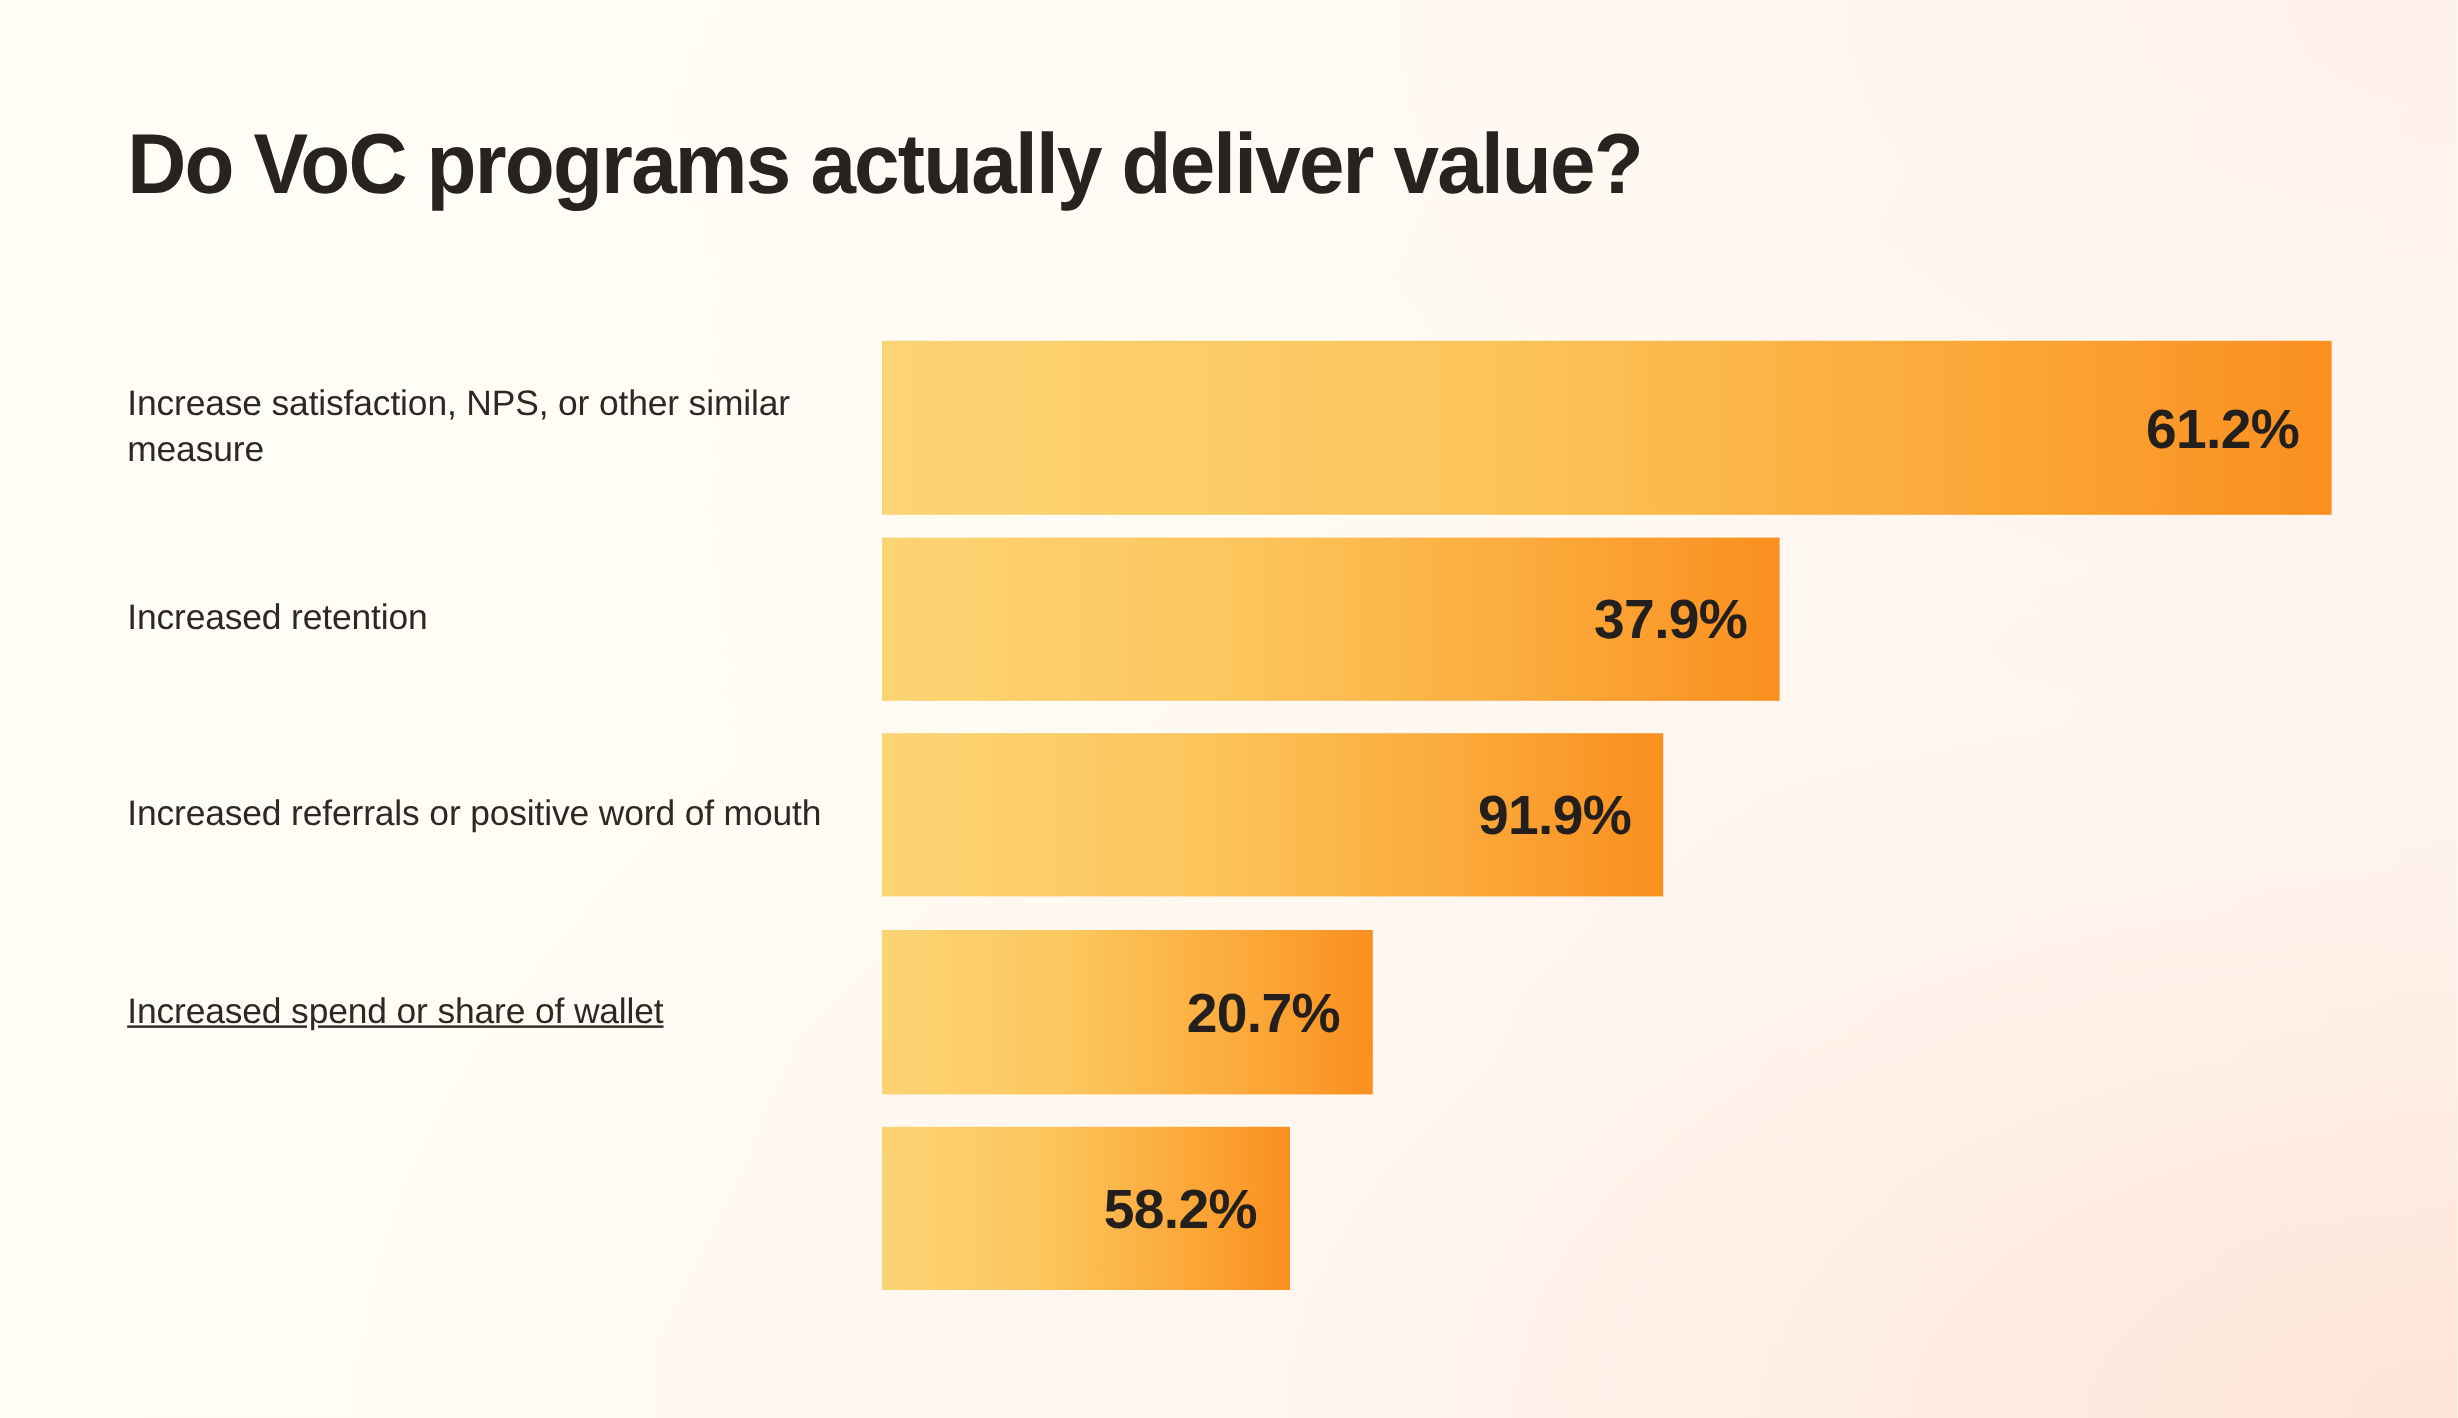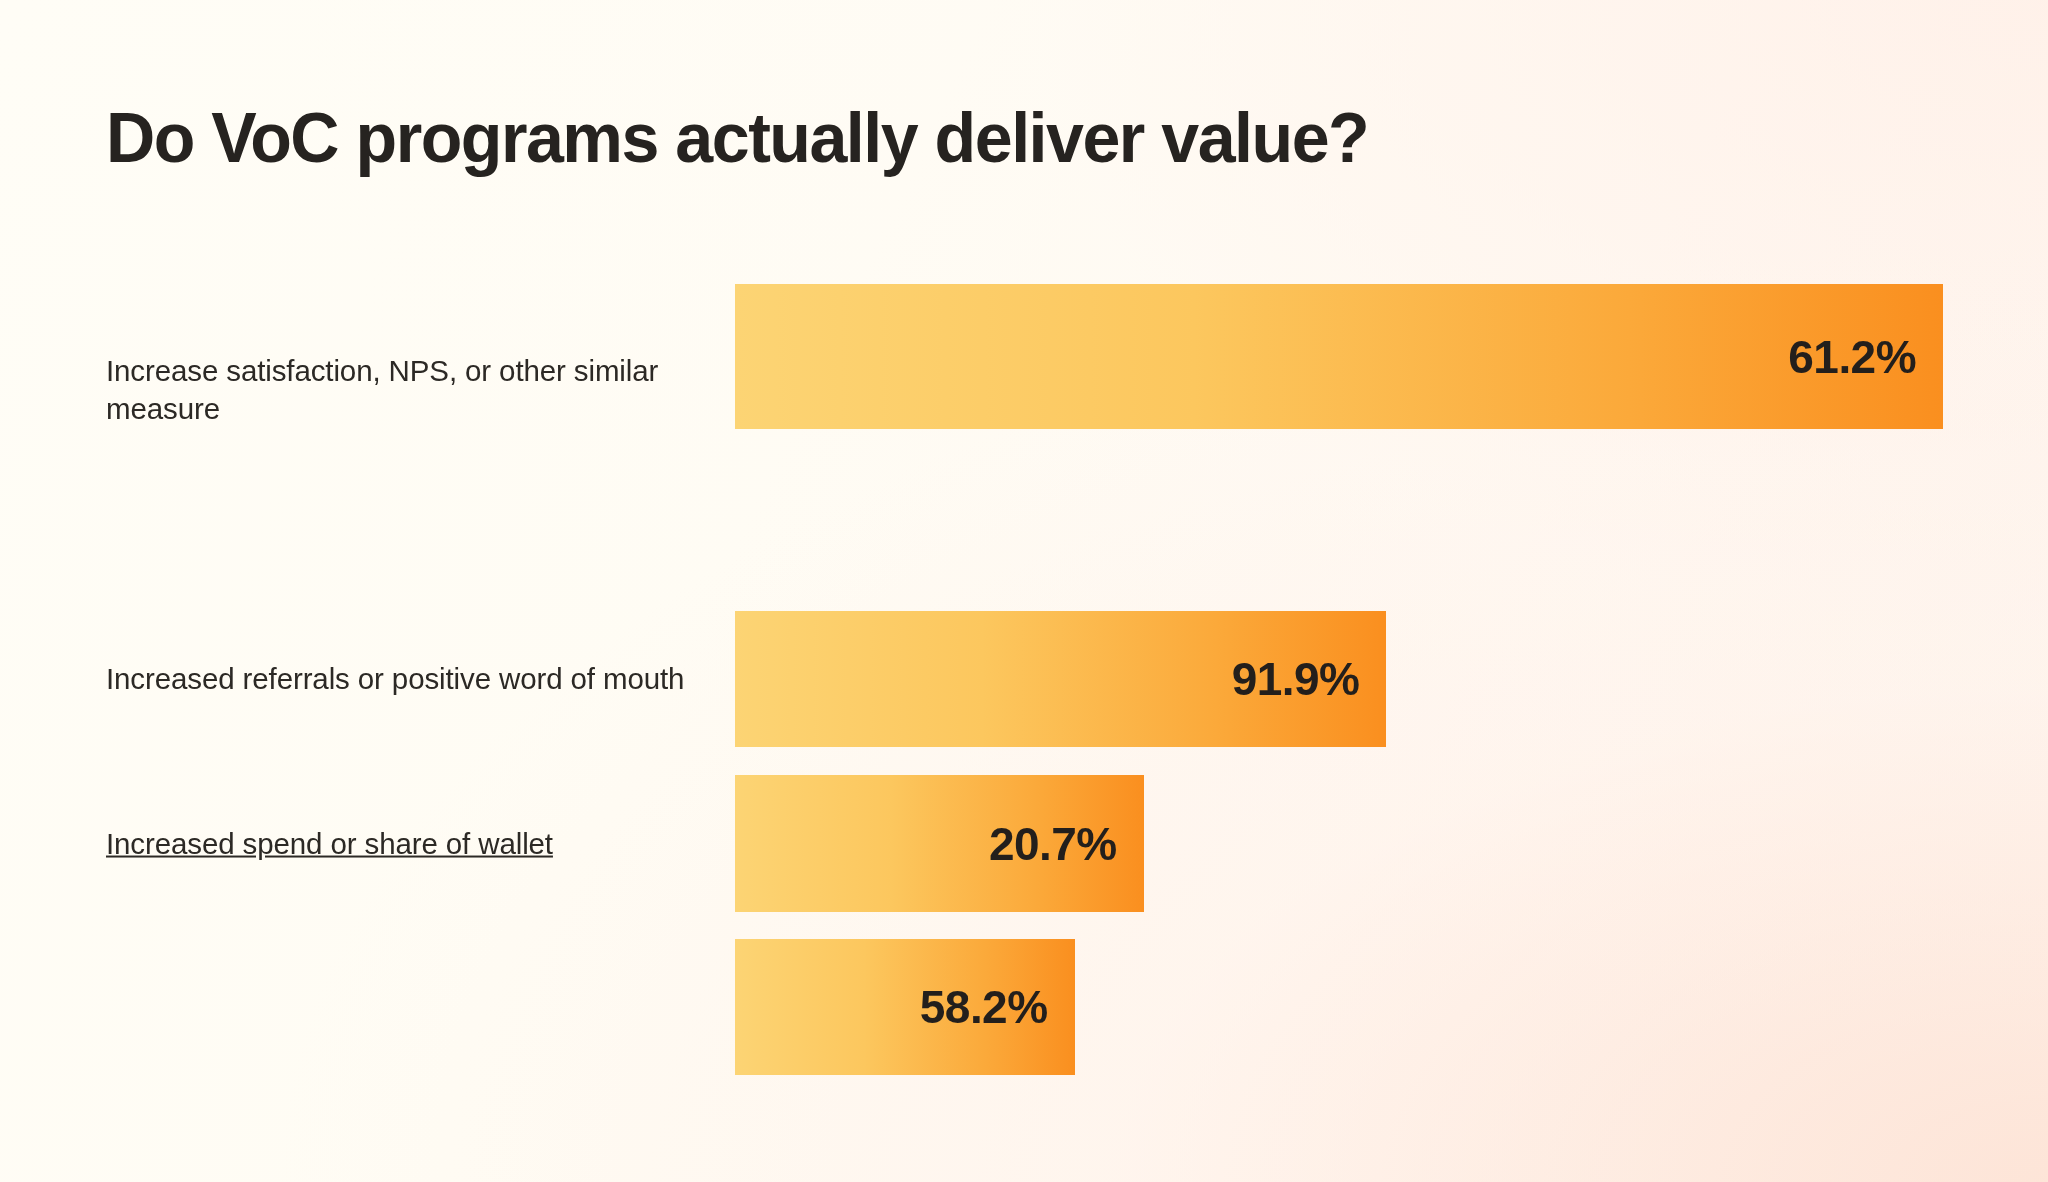--- a/index.html
+++ b/index.html
@@ -100,24 +100,32 @@
 </style>
 </head>
 <body>
 
 <div id="stage">
 
   <h1 id="chart-title">Do VoC programs actually deliver value?</h1>
 
   <div id="plot">
       <div class="bar-row" style="top: 284px; height: 145px;">
-        <div class="bar-label" style="top: 50%; transform: translateY(-50%); margin-top: 34px;">Increase satisfaction, NPS, or other similar measure</div>
+        <div class="bar-label" style="top: 50%; transform: translateY(-50%);">Increase satisfaction, NPS, or other similar measure</div>
         <div class="bar-track" style="left: 735px; width: 1208px;">
           <div class="bar" style="width: 1208px;">
             <span class="bar-value">61.2%</span>
+          </div>
+        </div>
+      </div>
+      <div class="bar-row" style="top: 448px; height: 136px;">
+        <div class="bar-label" style="top: 50%; transform: translateY(-50%);">Increased retention</div>
+        <div class="bar-track" style="left: 735px; width: 1208px;">
+          <div class="bar" style="width: 748.092px;">
+            <span class="bar-value">37.9%</span>
           </div>
         </div>
       </div>
       <div class="bar-row" style="top: 611px; height: 136px; padding-left: 28px;">
         <div class="bar-label" style="top: 50%; transform: translateY(-50%);">Increased referrals or positive word of mouth</div>
         <div class="bar-track" style="left: 735px; width: 1208px;">
           <div class="bar" style="width: 651.373px;">
             <span class="bar-value">91.9%</span>
           </div>
         </div>

